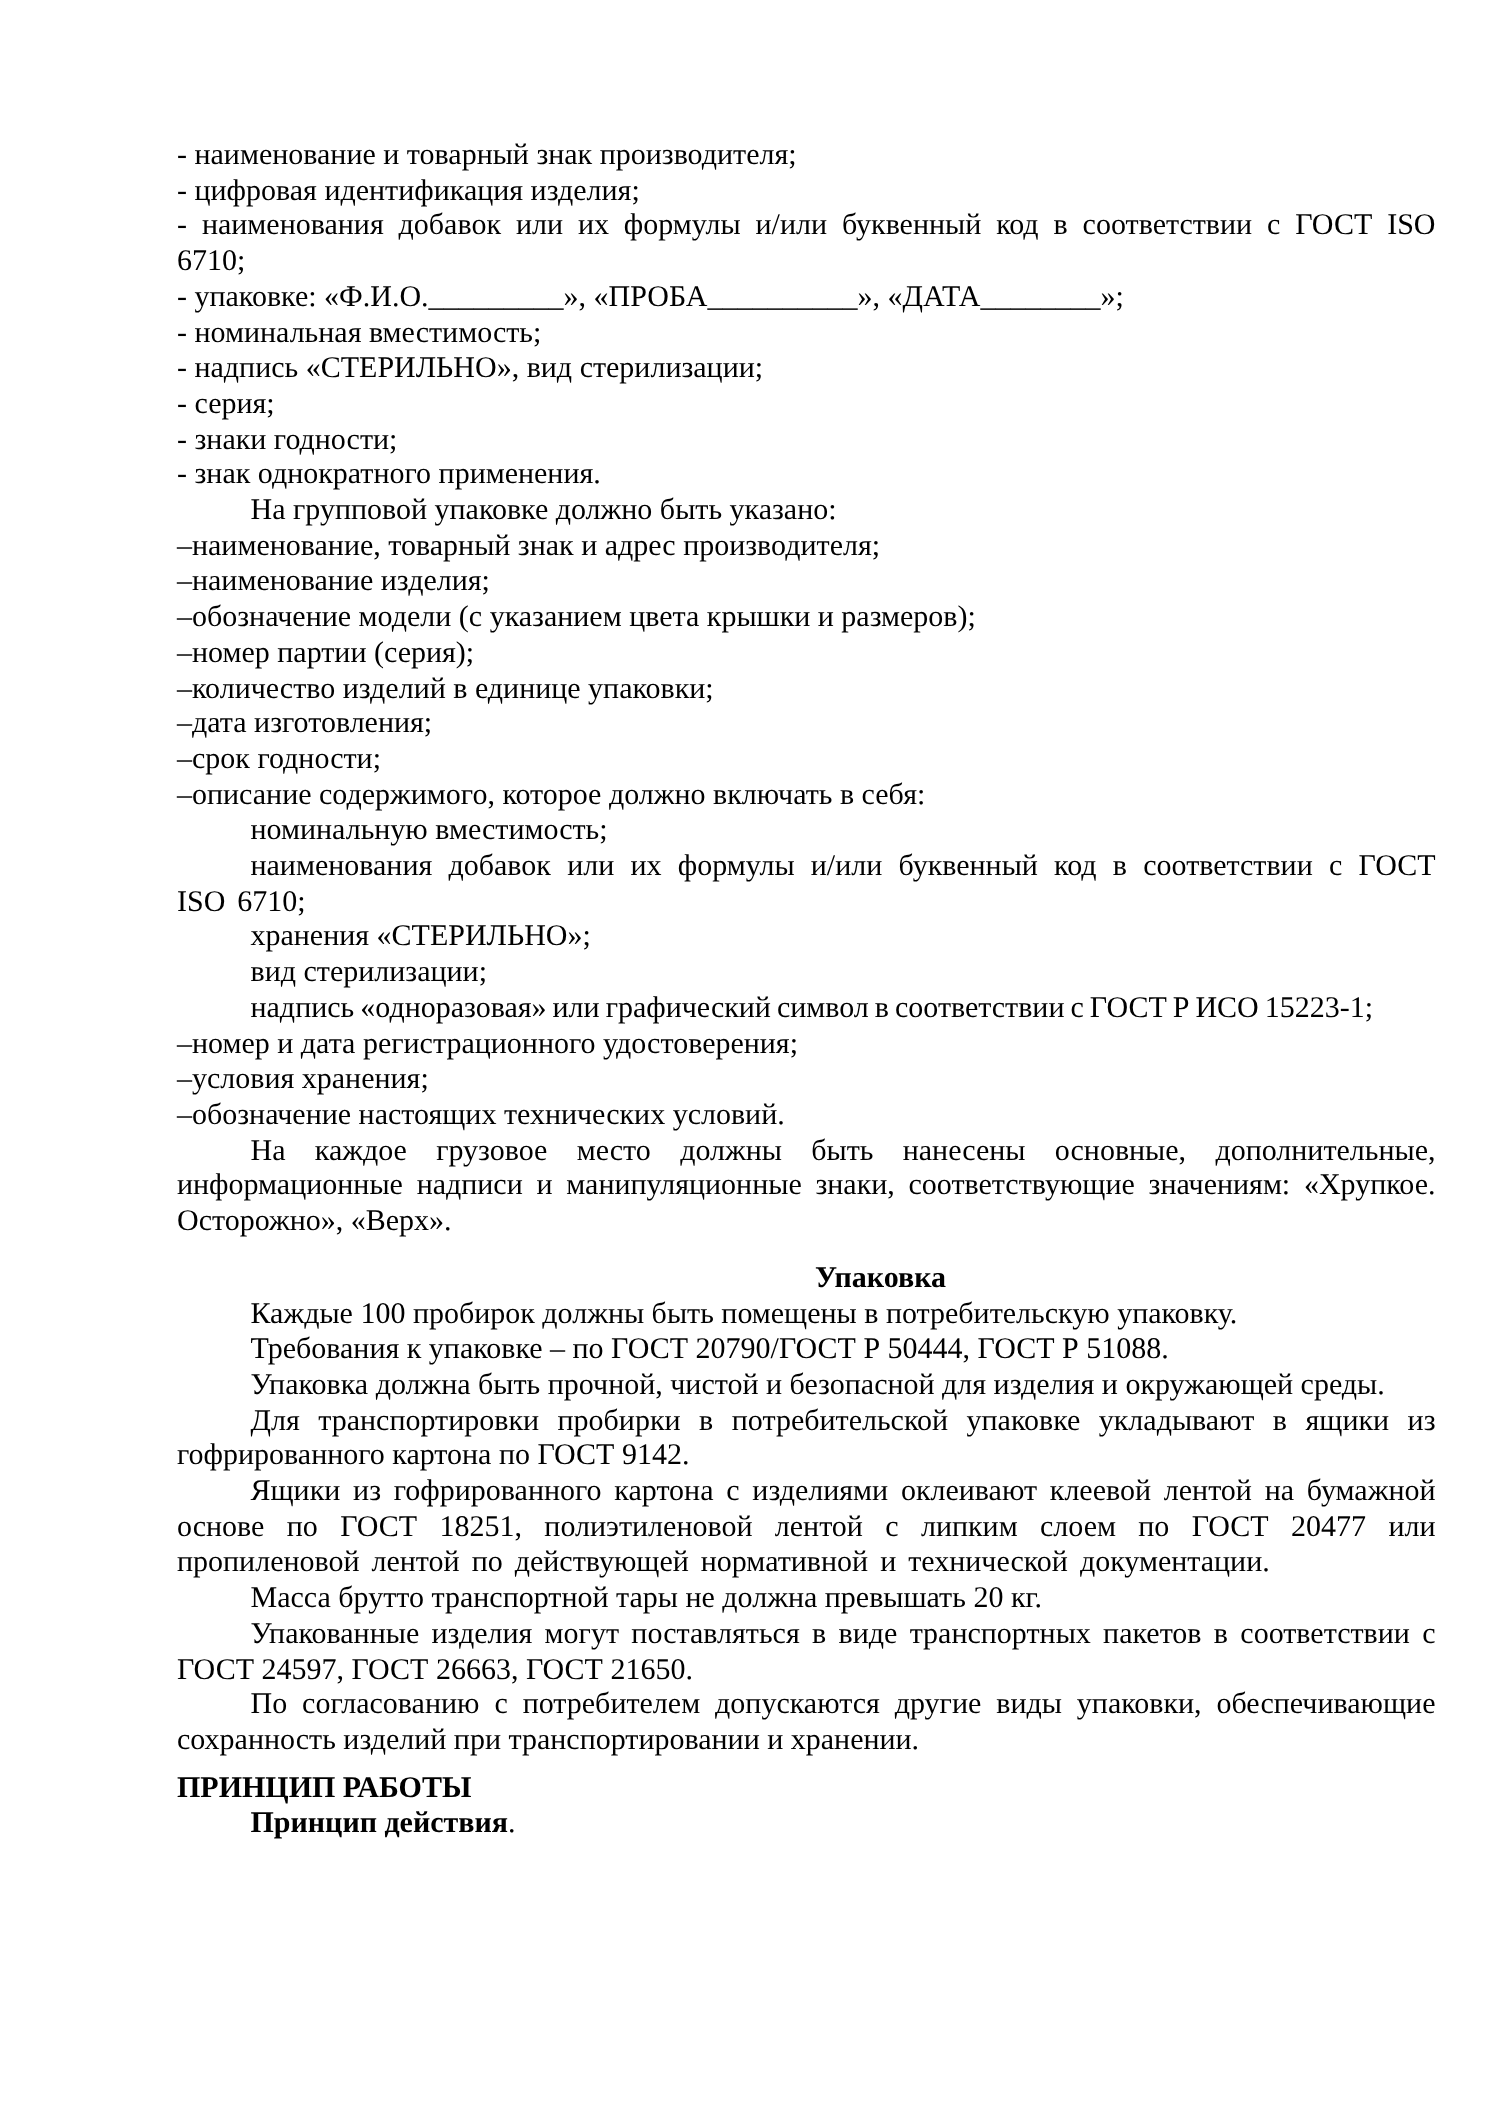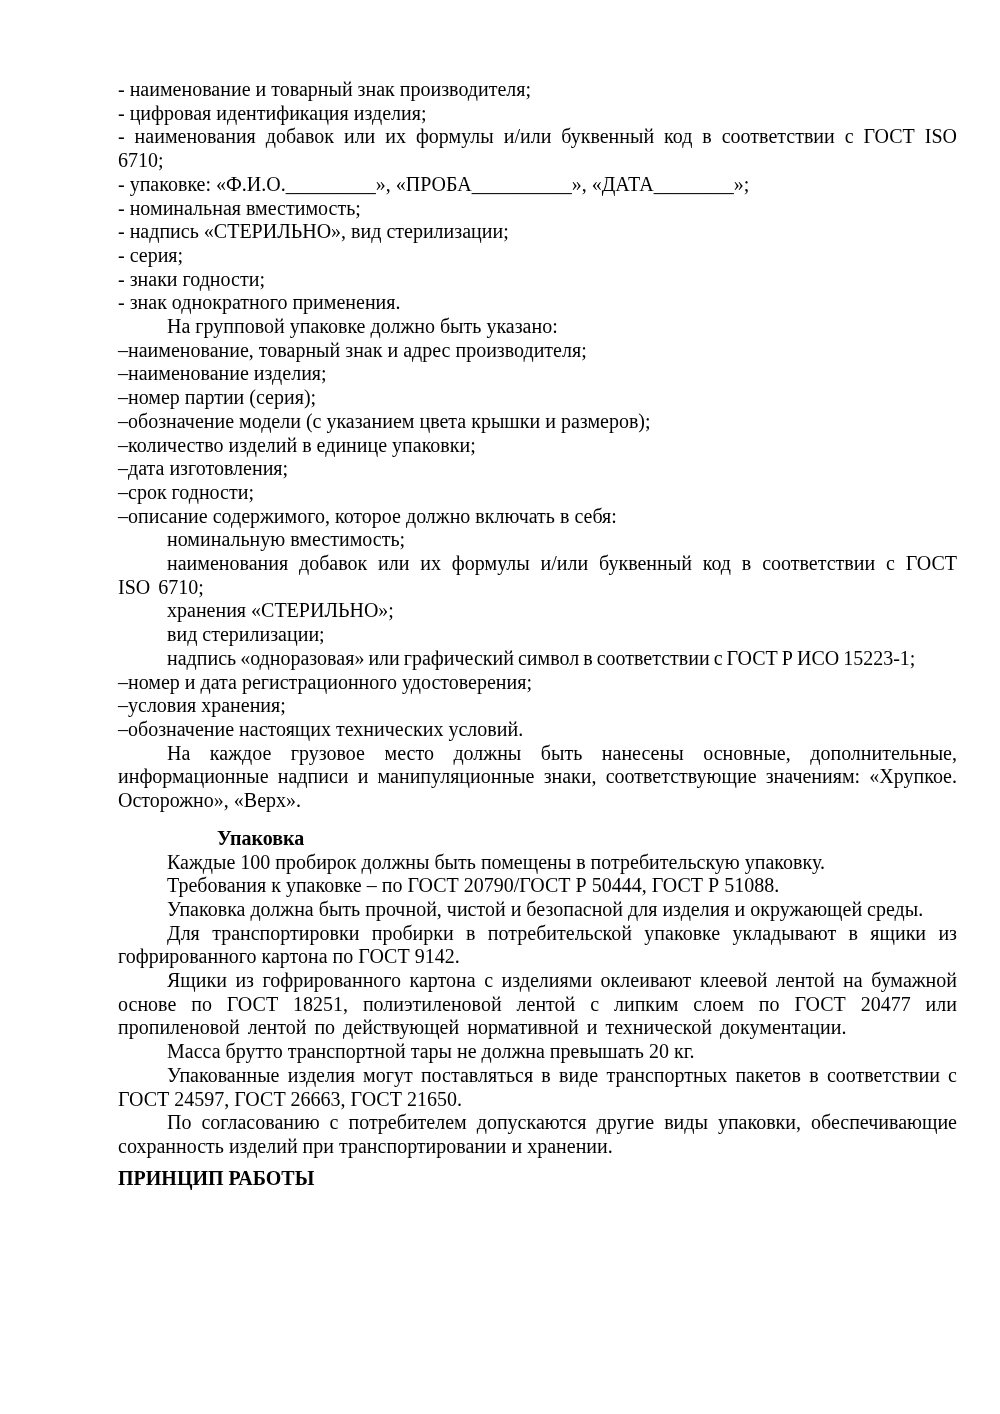--- a/index.html
+++ b/index.html
@@ -21,38 +21,38 @@
     background: var(--page-bg);
     color: var(--ink);
     font-family: "Liberation Serif", "DejaVu Serif", serif;
     font-size: 20px;
     line-height: 23.7px;
     overflow: hidden;
   }
   .content {
     position: absolute;
     left: 118px;
-    top: 78px;
+    top: 92px;
     width: 839px;
     text-align: justify;
   }
   .content p { margin: 0; padding: 0; }
 
   
   .li { text-indent: 0; }
 
   
   .ind { text-indent: 49px; }
 
   
   .h-pack {
     font-weight: bold;
     text-indent: 99px;
     margin-top: 14px !important;
-    text-align: left;
+    text-align: center;
   }
 
   
   .h-principle {
     font-weight: bold;
     text-align: left;
     text-indent: 0;
     margin-top: 8px !important;
   }
 
@@ -81,22 +81,22 @@
         <p class="li" data-name="list-item">- знаки годности;</p>
         <p class="li" data-name="list-item">- знак однократного применения.</p>
       </div>
 
     <p class="ind" data-name="group-package-intro">На групповой упаковке должно быть указано:</p>
 
     <div data-name="group-package-list">
 
     <p class="li" data-name="list-item">–наименование, товарный знак и адрес производителя;</p>
         <p class="li" data-name="list-item">–наименование изделия;</p>
+        <p class="li" data-name="list-item">–обозначение модели (с указанием цвета крышки и размеров);</p>
         <p class="li" data-name="list-item">–номер партии (серия);</p>
-        <p class="li" data-name="list-item">–обозначение модели (с указанием цвета крышки и размеров);</p>
         <p class="li" data-name="list-item">–количество изделий в единице упаковки;</p>
         <p class="li" data-name="list-item">–дата изготовления;</p>
         <p class="li" data-name="list-item">–срок годности;</p>
         <p class="li" data-name="list-item">–описание содержимого, которое должно включать в себя:</p>
       </div>
 
     <div data-name="contents-sublist">
 
     <p class="ind" data-name="sublist-item">номинальную вместимость;</p>
         <p class="ind" data-name="sublist-item">наименования добавок или их формулы и/или буквенный код в соответствии с ГОСТ ISO 6710;</p>
@@ -126,15 +126,16 @@
         <p class="ind" data-name="paragraph">Упаковка должна быть прочной, чистой и безопасной для изделия и окружающей среды.</p>
         <p class="ind" data-name="paragraph">Для транспортировки пробирки в потребительской упаковке укладывают в ящики из гофрированного картона по ГОСТ 9142.</p>
         <p class="ind" data-name="paragraph">Ящики из гофрированного картона с изделиями оклеивают клеевой лентой на бумажной основе по ГОСТ 18251, полиэтиленовой лентой с липким слоем по ГОСТ 20477 или пропиленовой лентой по действующей нормативной и технической документации.</p>
         <p class="ind" data-name="paragraph">Масса брутто транспортной тары не должна превышать 20 кг.</p>
         <p class="ind" data-name="paragraph">Упакованные изделия могут поставляться в виде транспортных пакетов в соответствии с ГОСТ 24597, ГОСТ 26663, ГОСТ 21650.</p>
         <p class="ind" data-name="paragraph">По согласованию с потребителем допускаются другие виды упаковки, обеспечивающие сохранность изделий при транспортировании и хранении.</p>
       </div>
 
     <p class="h-principle" data-name="principle-heading">ПРИНЦИП РАБОТЫ</p>
 
+    <p class="ind" data-name="principle-lead"><b data-name="principle-lead-text">Принцип действия</b><span data-name="principle-lead-period">.</span></p>
 
   </div>
 </div>
 
 </body></html>

